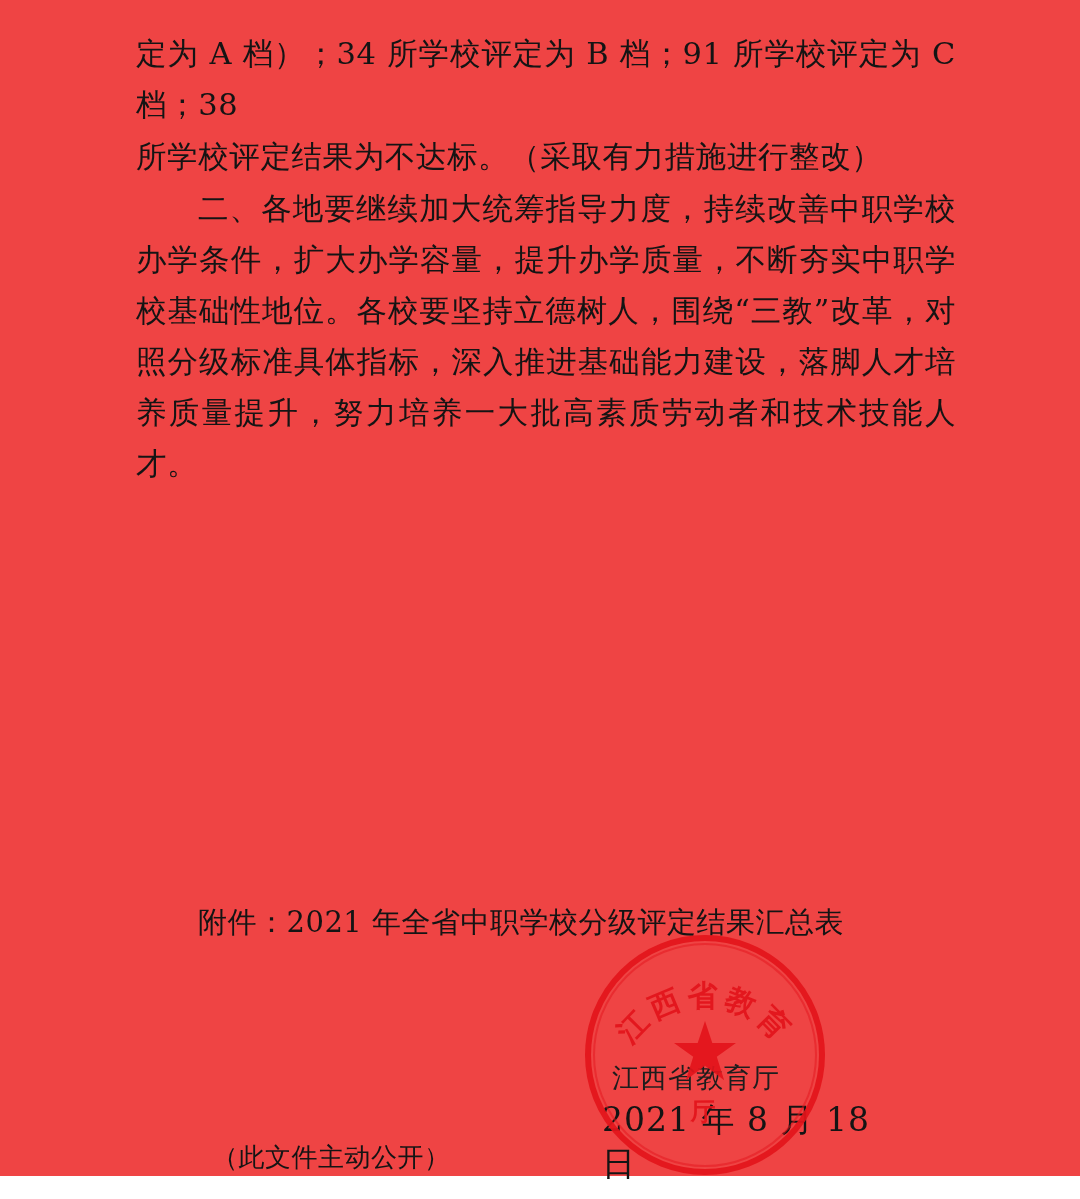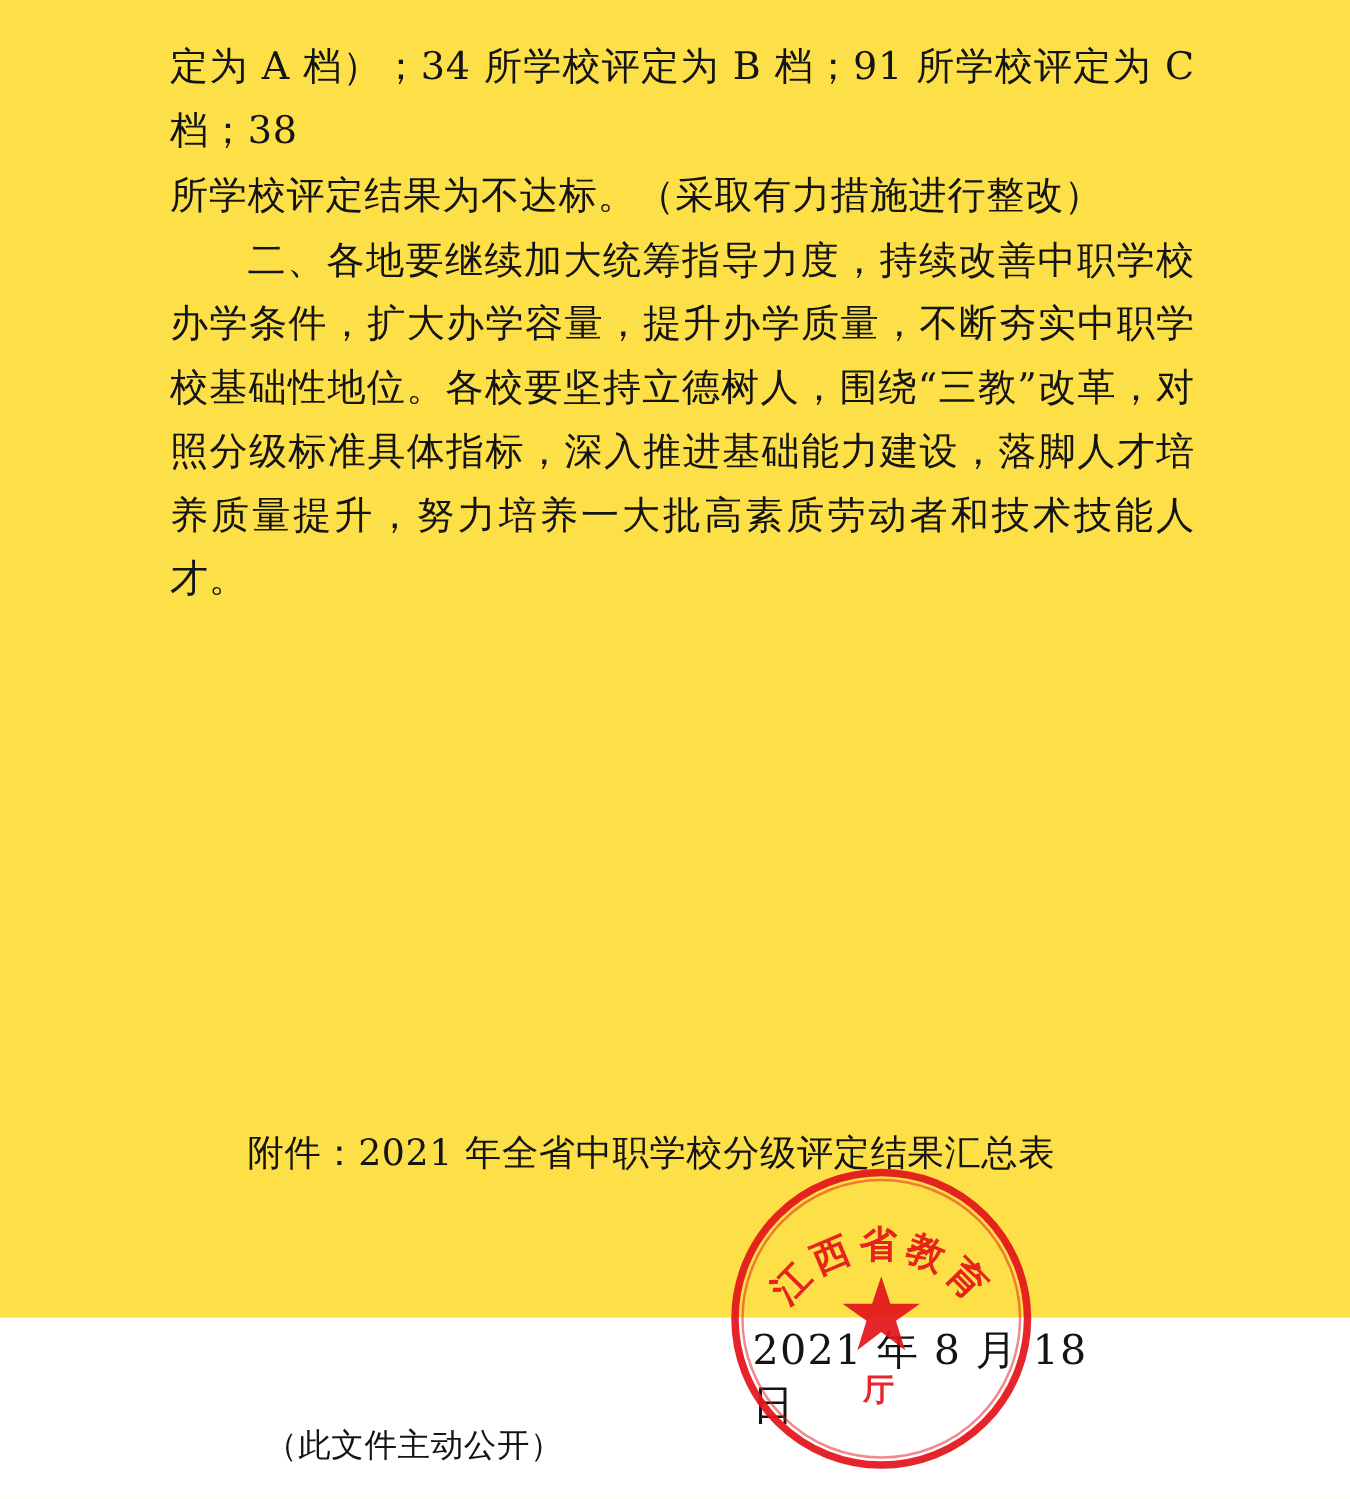--- a/index.html
+++ b/index.html
@@ -12,22 +12,22 @@
     height: 1199px;
     position: relative;
     overflow: hidden;
     font-family: "DejaVu Serif", "Liberation Serif", serif;
     color: #1a1a1a;
   }
   .page {
     position: absolute;
     left: 0; top: 0;
     width: 1080px;
-    height: 1054px;
-    background: #fde047;
+    height: 1176px;
+    background: #ef4444;
   }
   .body-text {
     position: absolute;
     left: 136px;
     top: 28px;
     width: 820px;
   }
   .para {
     font-size: 30.5px;
     line-height: 51px;
@@ -146,20 +146,21 @@
 
   <div class="body-text">
     <p class="para">定为 A 档）；34 所学校评定为 B 档；91 所学校评定为 C 档；38</p>
     <p class="para">所学校评定结果为不达标。（采取有力措施进行整改）</p>
     <p class="para indent">二、各地要继续加大统筹指导力度，持续改善中职学校办学条件，扩大办学容量，提升办学质量，不断夯实中职学校基础性地位。各校要坚持立德树人，围绕“三教”改革，对照分级标准具体指标，深入推进基础能力建设，落脚人才培养质量提升，努力培养一大批高素质劳动者和技术技能人才。</p>
   </div>
 
   <div class="attachment">附件：2021 年全省中职学校分级评定结果汇总表</div>
 
   <div class="signature">
+    <div class="sig-org">江西省教育厅</div>
     <div class="sig-date">2021 年 8 月 18 日</div>
   </div>
 
   <div class="seal">
     <div class="seal-ring"></div>
     <div class="seal-ring inner"></div>
     <svg class="seal-arc" viewBox="0 0 240 240">
       <defs>
         <path id="arcTop" d="M 34 140 A 88 88 0 0 1 206 140" fill="none"></path>
       </defs>

